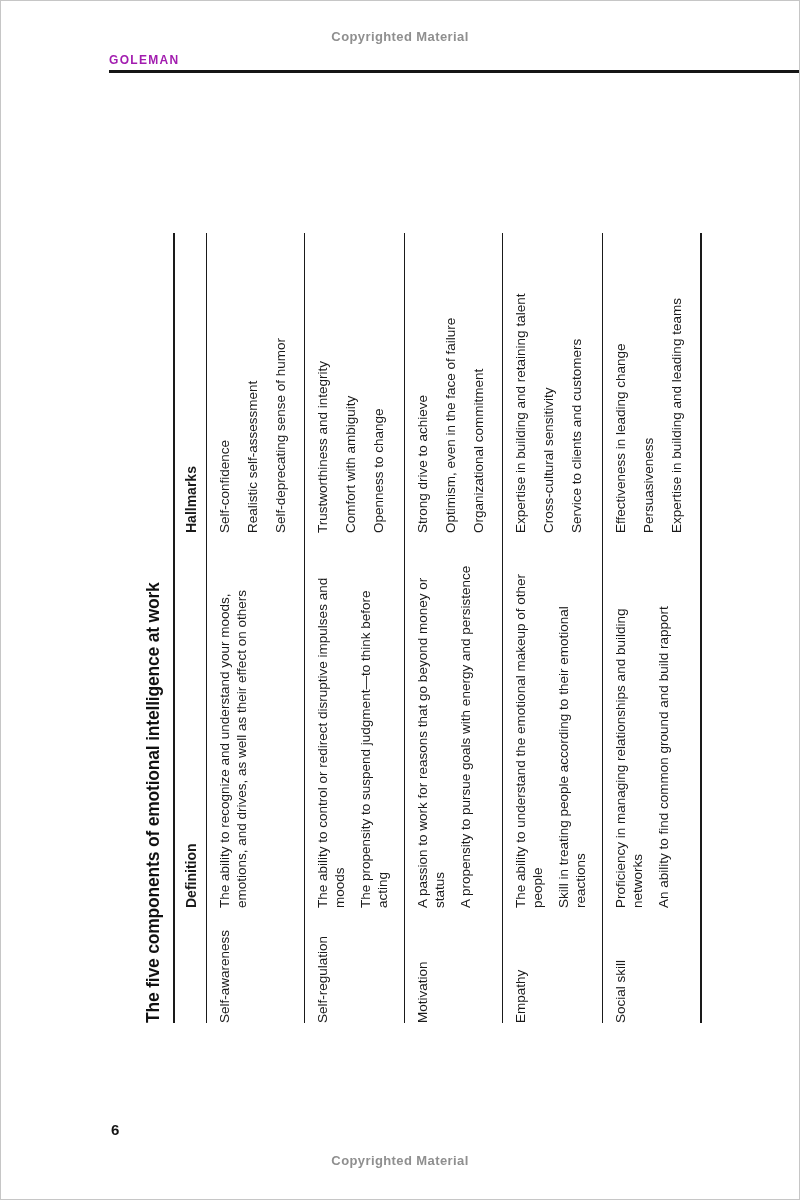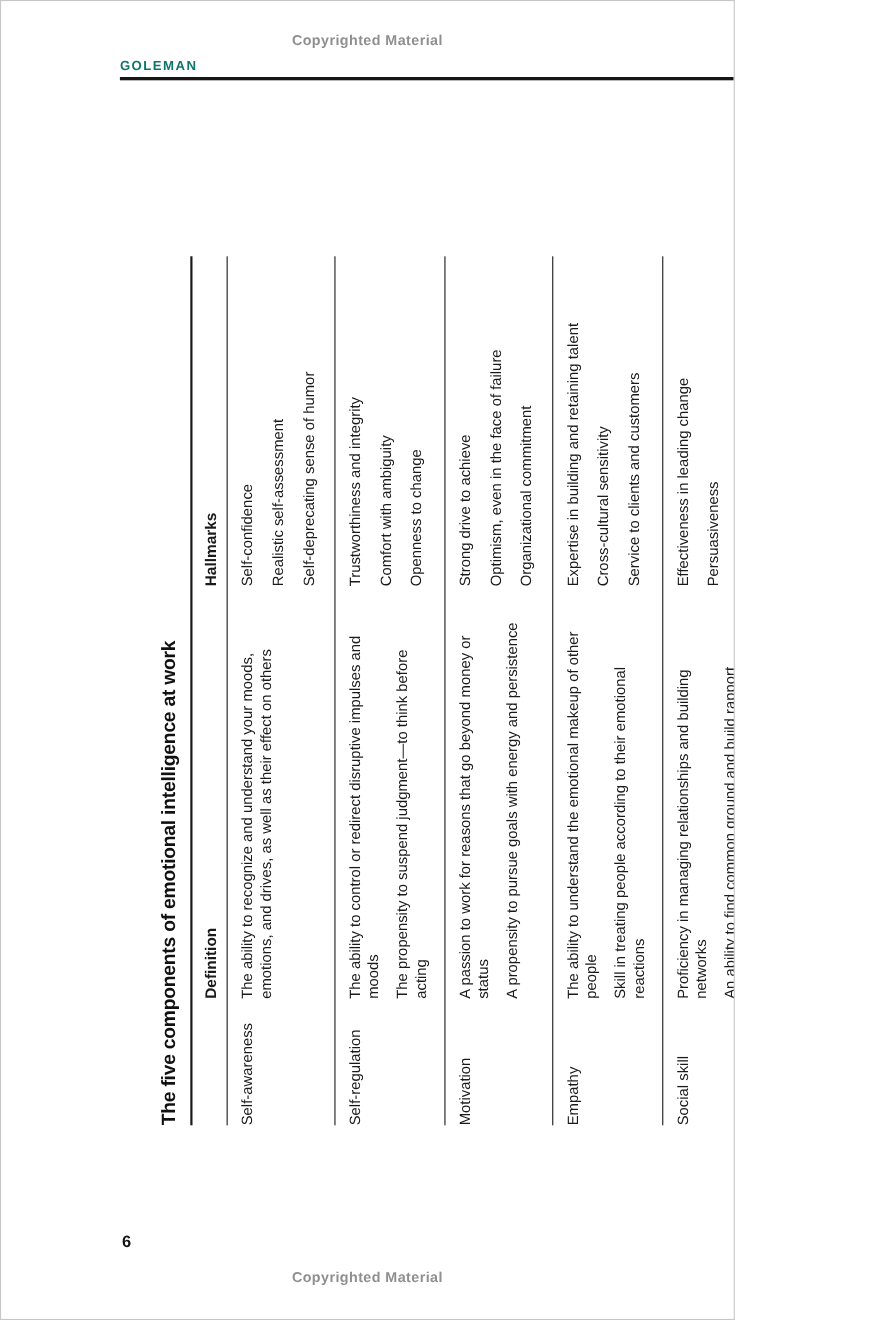--- a/index.html
+++ b/index.html
@@ -1,29 +1,29 @@
 <!DOCTYPE html>
 <html><head>
 <meta charset="utf-8">
 <style>
   html,body { margin:0; padding:0; background:#ffffff; }
   .page {
-    position:relative; width:668px; height:1200px; box-sizing:border-box;
+    position:relative; width:800px; height:1200px; box-sizing:border-box;
     background:#ffffff; border:1px solid #c6c6c6; overflow:hidden;
     font-family:"Liberation Sans","DejaVu Sans",sans-serif; color:#1a1a1a;
   }
   .copyright {
     position:absolute; left:0; width:100%; text-align:center;
     color:#8f8f8f; font-weight:bold; font-size:13px; letter-spacing:0.4px;
   }
   .copyright.top { top:28px; }
   .copyright.bottom { top:1152px; }
   .running-header {
     position:absolute; left:108px; top:52px;
-    font-size:12px; font-weight:bold; letter-spacing:1.3px; color:#0f766e;
+    font-size:12px; font-weight:bold; letter-spacing:1.3px; color:#a21caf;
   }
   .header-rule {
     position:absolute; left:108px; right:0; top:69px; height:3px; background:#161616;
   }
   .page-number {
     position:absolute; left:110px; top:1120px; font-size:15px; font-weight:bold; color:#141414;
   }
 
   
   .table-anchor { position:absolute; left:142px; top:232px; width:560px; height:790px; }

